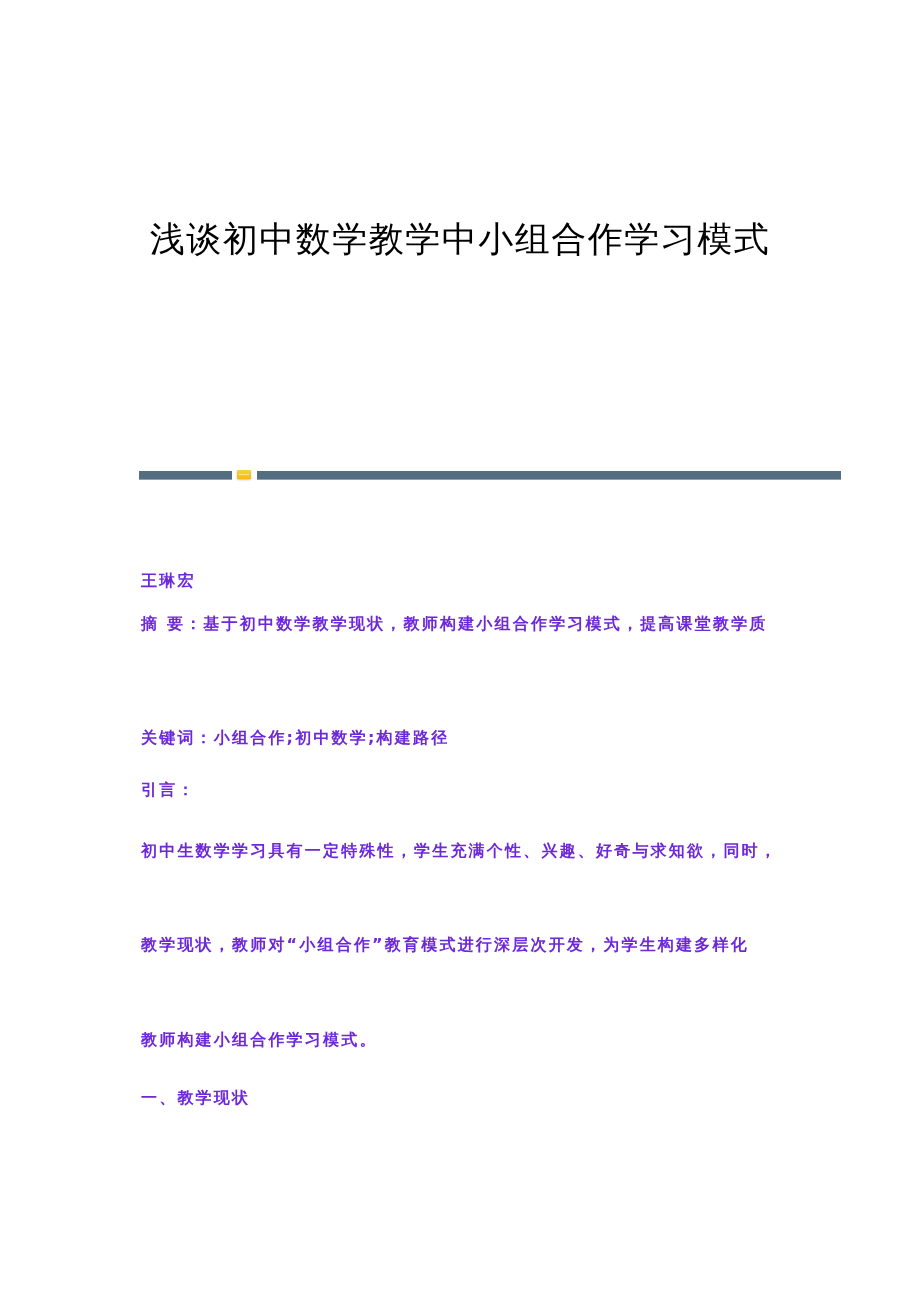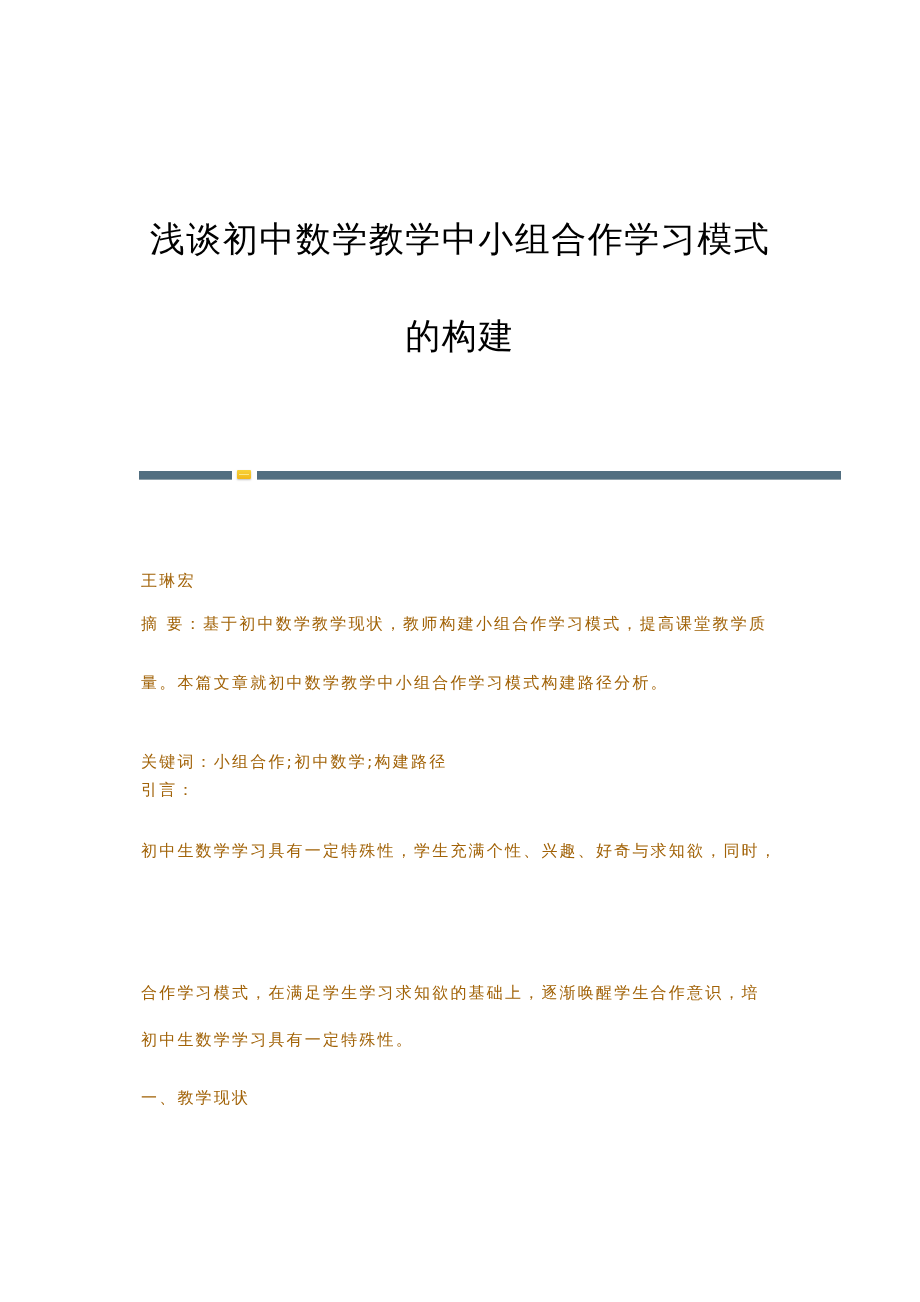--- a/index.html
+++ b/index.html
@@ -80,47 +80,46 @@
       background: #526e80;
       border-bottom: 1px solid #8fa0aa;
     }
 
     .text-line {
       position: absolute;
       left: 141px;
       font-family: "DejaVu Sans", "Liberation Sans", sans-serif;
       font-size: 16px;
       line-height: 20px;
-      color: #a16207;
+      color: #6d28d9;
       white-space: nowrap;
       letter-spacing: 2.2px;
+      font-weight: bold;
     }
   </style>
 </head>
 <body>
 
 <div class="page">
 
   <div class="title-line l1">浅谈初中数学教学中小组合作学习模式</div>
-  <div class="title-line l2">的构建</div>
 
   <div class="divider">
     <div class="bar-left"></div>
     <div class="ornament"></div>
     <div class="bar-right"></div>
   </div>
 
   <div class="text-line" style="top:571px;">王琳宏</div>
 
   <div class="text-line" style="top:614px;">摘 要：基于初中数学教学现状，教师构建小组合作学习模式，提高课堂教学质</div>
-  <div class="text-line" style="top:673px;">量。本篇文章就初中数学教学中小组合作学习模式构建路径分析。</div>
 
-  <div class="text-line" style="top:728px;margin-top:24px;">关键词：小组合作;初中数学;构建路径</div>
+  <div class="text-line" style="top:728px;">关键词：小组合作;初中数学;构建路径</div>
 
   <div class="text-line" style="top:780px;">引言：</div>
 
   <div class="text-line" style="top:841px;">初中生数学学习具有一定特殊性，学生充满个性、兴趣、好奇与求知欲，同时，</div>
-  <div class="text-line" style="top:983px;">合作学习模式，在满足学生学习求知欲的基础上，逐渐唤醒学生合作意识，培</div>
-  <div class="text-line" style="top:1030px;">初中生数学学习具有一定特殊性。</div>
+  <div class="text-line" style="top:935px;">教学现状，教师对“小组合作”教育模式进行深层次开发，为学生构建多样化</div>
+  <div class="text-line" style="top:1030px;">教师构建小组合作学习模式。</div>
 
   <div class="text-line" style="top:1088px;">一、教学现状</div>
 
 </div>
 
 </body></html>

